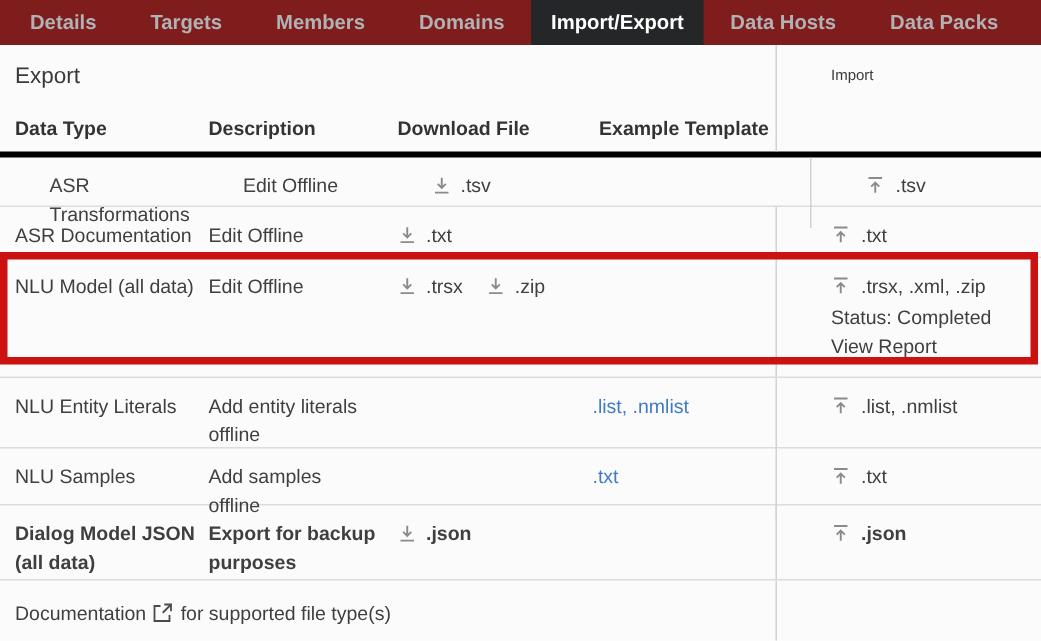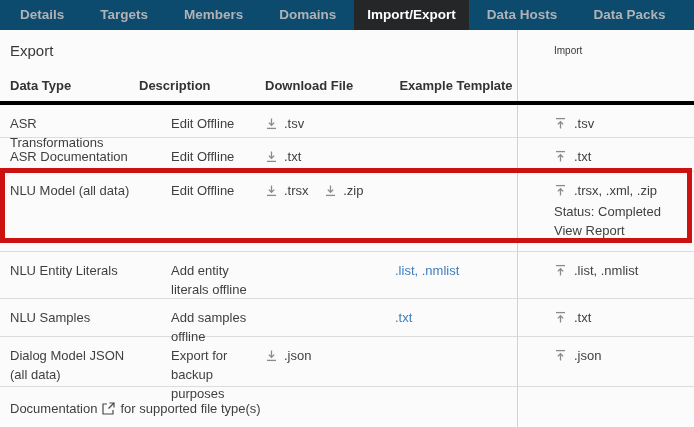--- a/index.html
+++ b/index.html
@@ -15,21 +15,21 @@
     overflow: hidden;
     color: #3f3f3f;
     font-size: 13px;
   }
 
   
   .tabbar {
     display: flex;
     align-items: stretch;
     height: 30px;
-    background: #0c4a6e;
+    background: #7f1d1d;
     padding-left: 2px;
   }
   .tab {
     padding: 0 18px;
     line-height: 30px;
     color: #b0b2b5;
     font-size: 13.5px;
     font-weight: bold;
     cursor: pointer;
     white-space: nowrap;
@@ -75,34 +75,34 @@
     padding: 15px 0 0 36px;
     font-size: 10px;
     color: #3a3a3a;
   }
 
   .row {
     border-bottom: 1px solid #dcdcdc;
   }
   .row > .cell { padding-top: 9px; line-height: 19px; }
   .cell.c1 { padding-left: 10px; padding-right: 8px; }
-  .cell.c2 { padding-right: 14px; margin-left: 32px; }
+  .cell.c2 { padding-right: 14px; }
   .cell.c3 { padding-right: 8px; }
   .cell.c4 { padding-right: 8px; }
   .cell.c5 {
     border-left: 1px solid #d2d2d2;
     padding-left: 36px;
     padding-right: 6px;
   }
-  .r-h33 { height: 33px; }
+  .r-h33 { height: 33px; padding-left: 23px; }
   .r-h34 { height: 34px; }
   .r-h80 { height: 80px; }
   .r-h47 { height: 47px; }
   .r-h38 { height: 38px; }
-  .r-h50 { height: 50px; }
+  .r-h50 { height: 50px; font-weight: bold; }
   .r-h44 { height: 44px; border-bottom: none; }
 
   .dl-entry { display: inline-flex; align-items: center; margin-right: 12px; cursor: pointer; }
   .dl-entry svg { margin-right: 6px; }
   .up-entry { display: inline-flex; align-items: center; cursor: pointer; }
   .up-entry svg { margin-right: 7px; }
   .link { color: #3e7cbf; cursor: pointer; }
   .import-lines { line-height: 26px; }
   .view-report { cursor: pointer; }
 

